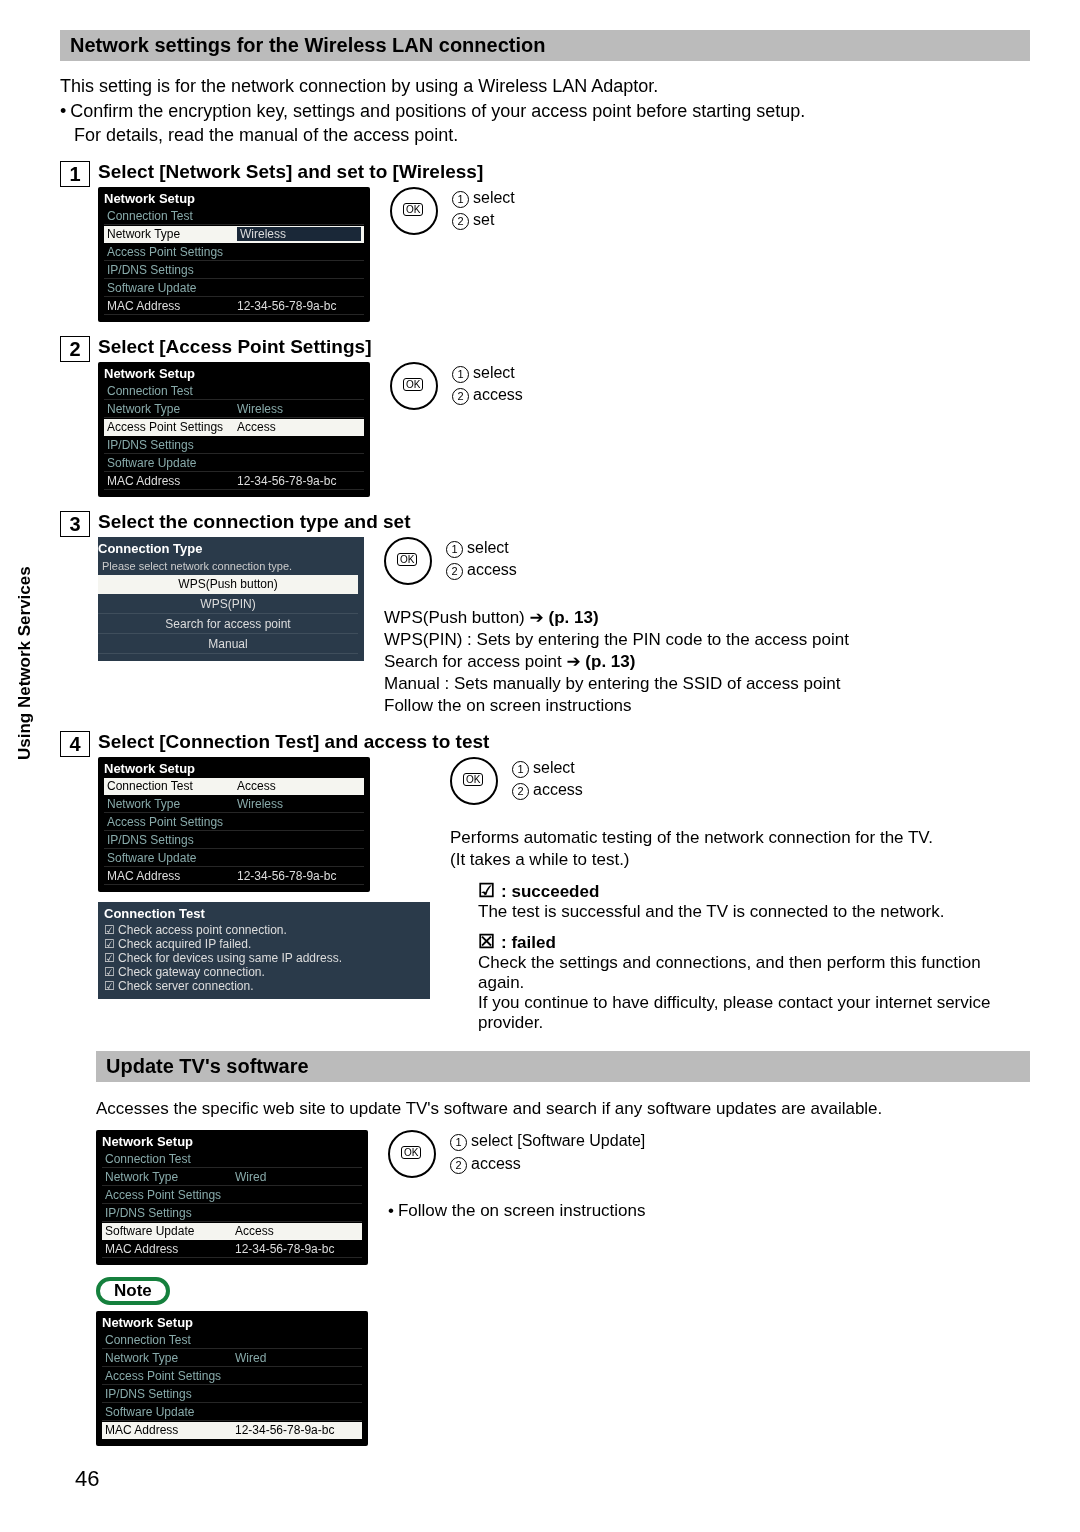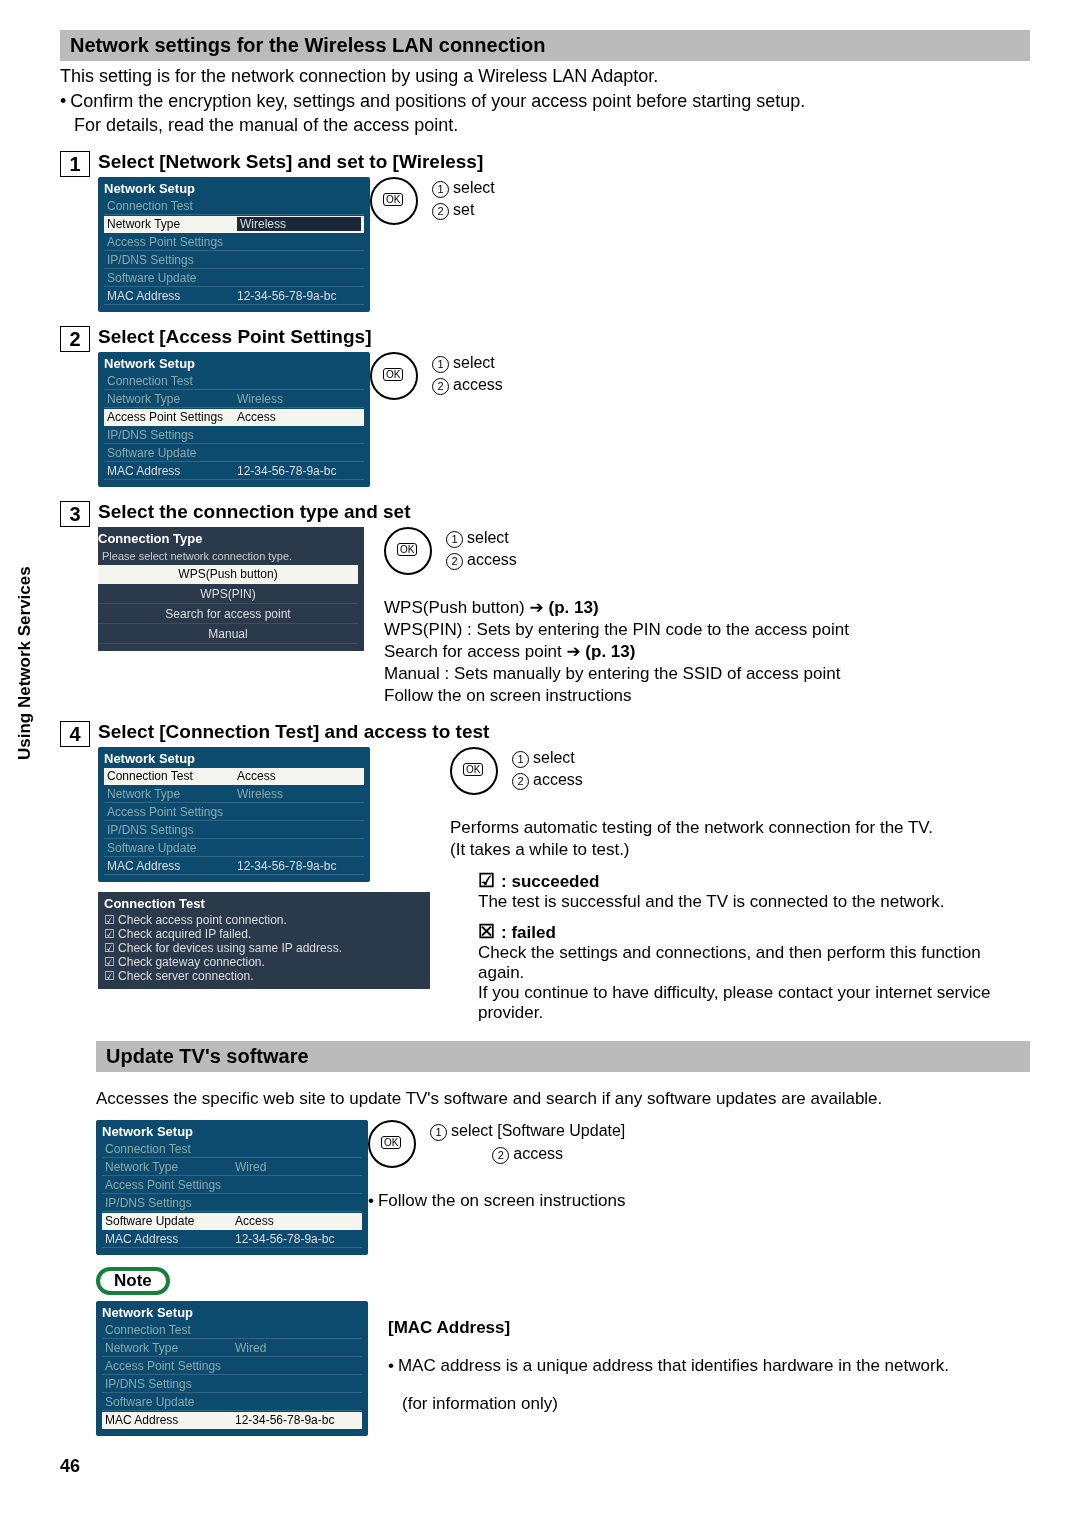--- a/index.html
+++ b/index.html
@@ -22,45 +22,46 @@
     transform-origin: left top;
     font-weight: bold;
     font-size: 17px;
   }
   .section-header {
     background: #bbb;
     color: #000;
     font-weight: bold;
     font-size: 20px;
     padding: 4px 10px;
-    margin-bottom: 4px;
+    margin-bottom: 14px;
   }
   .intro p { margin: 2px 0; font-size: 18px; line-height: 1.25; }
   .bullet::before { content: "•"; margin-right: 4px; }
   .step { display: flex; margin-top: 14px; }
   .step-num {
     width: 28px; min-width: 28px;
     border: 1px solid #000;
     text-align: center;
     font-weight: bold;
     font-size: 20px;
     height: 24px;
     line-height: 24px;
     margin-right: 8px;
   }
   .step-body { flex: 1; }
   .step-title { font-weight: bold; font-size: 19px; margin-bottom: 4px; }
   .step-row { display: flex; align-items: flex-start; }
   .menu-box {
-    background: #0c4a6e;
+    background: #000000;
     color: #ddd;
     font-size: 12px;
     width: 260px;
     padding: 4px 6px 6px 6px;
     border-radius: 2px;
+    margin-right: 20px;
   }
   .menu-title { font-weight: bold; font-size: 13px; color: #fff; margin-bottom: 2px; }
   .menu-row {
     display: flex;
     border-bottom: 1px solid rgba(255,255,255,0.15);
     padding: 1px 3px;
     margin: 1px 0;
   }
   .menu-row.highlight { background: #f5f5f0; color: #000; }
   .menu-row.greyed { color: #8aa; }
@@ -118,21 +119,21 @@
   .note-pill {
     display: inline-block;
     border: 4px solid #15803d;
     border-radius: 14px;
     padding: 0 14px;
     font-weight: bold;
     font-size: 17px;
     margin-top: 12px;
   }
   .note-row { display: flex; margin-top: 6px; align-items: flex-start; }
-  .page-num { font-size: 18px; font-weight: bold; margin-top: 20px; }
+  .page-num { font-size: 22px; font-weight: normal; margin-top: 20px; margin-left: 15px; }
 </style>
 </head>
 <body>
 
 <div class="page">
   <div class="side-label">Using Network Services</div>
 
   <div class="section-header">Network settings for the Wireless LAN connection</div>
   <div class="intro">
     <p>This setting is for the network connection by using a Wireless LAN Adaptor.</p>
@@ -347,21 +348,21 @@
       <div class="menu-row highlight">
           <span class="menu-label">Software Update</span>
           <span class="menu-value">Access</span>
         </div>
       <div class="menu-row">
           <span class="menu-label">MAC Address</span>
           <span class="menu-value">12-34-56-78-9a-bc</span>
         </div>
     </div>
     <div>
-      <div style="display:flex;align-items:flex-start;text-align:center;">
+      <div style="display:flex;align-items:flex-start;">
         <div class="remote-col">
             <div class="remote-icon"></div>
           </div>
         <div class="remote-labels">
           <div data-num="1">select [Software Update]</div>
           <div data-num="2">access</div>
         </div>
       </div>
       <div class="desc bullet" style="margin-top:16px">Follow the on screen instructions</div>
     </div>
@@ -386,21 +387,16 @@
           <span class="menu-label">IP/DNS Settings</span>
         </div>
       <div class="menu-row greyed">
           <span class="menu-label">Software Update</span>
         </div>
       <div class="menu-row highlight">
           <span class="menu-label">MAC Address</span>
           <span class="menu-value">12-34-56-78-9a-bc</span>
         </div>
     </div>
-    <div style="margin-left:20px">
-      <div class="desc"><b>[MAC Address]</b></div>
-      <div class="desc bullet">MAC address is a unique address that identifies hardware in the network.</div>
-      <div class="desc" style="margin-left:14px">(for information only)</div>
-    </div>
   </div>
 
   <div class="page-num">46</div>
 </div>
 
 </body></html>

